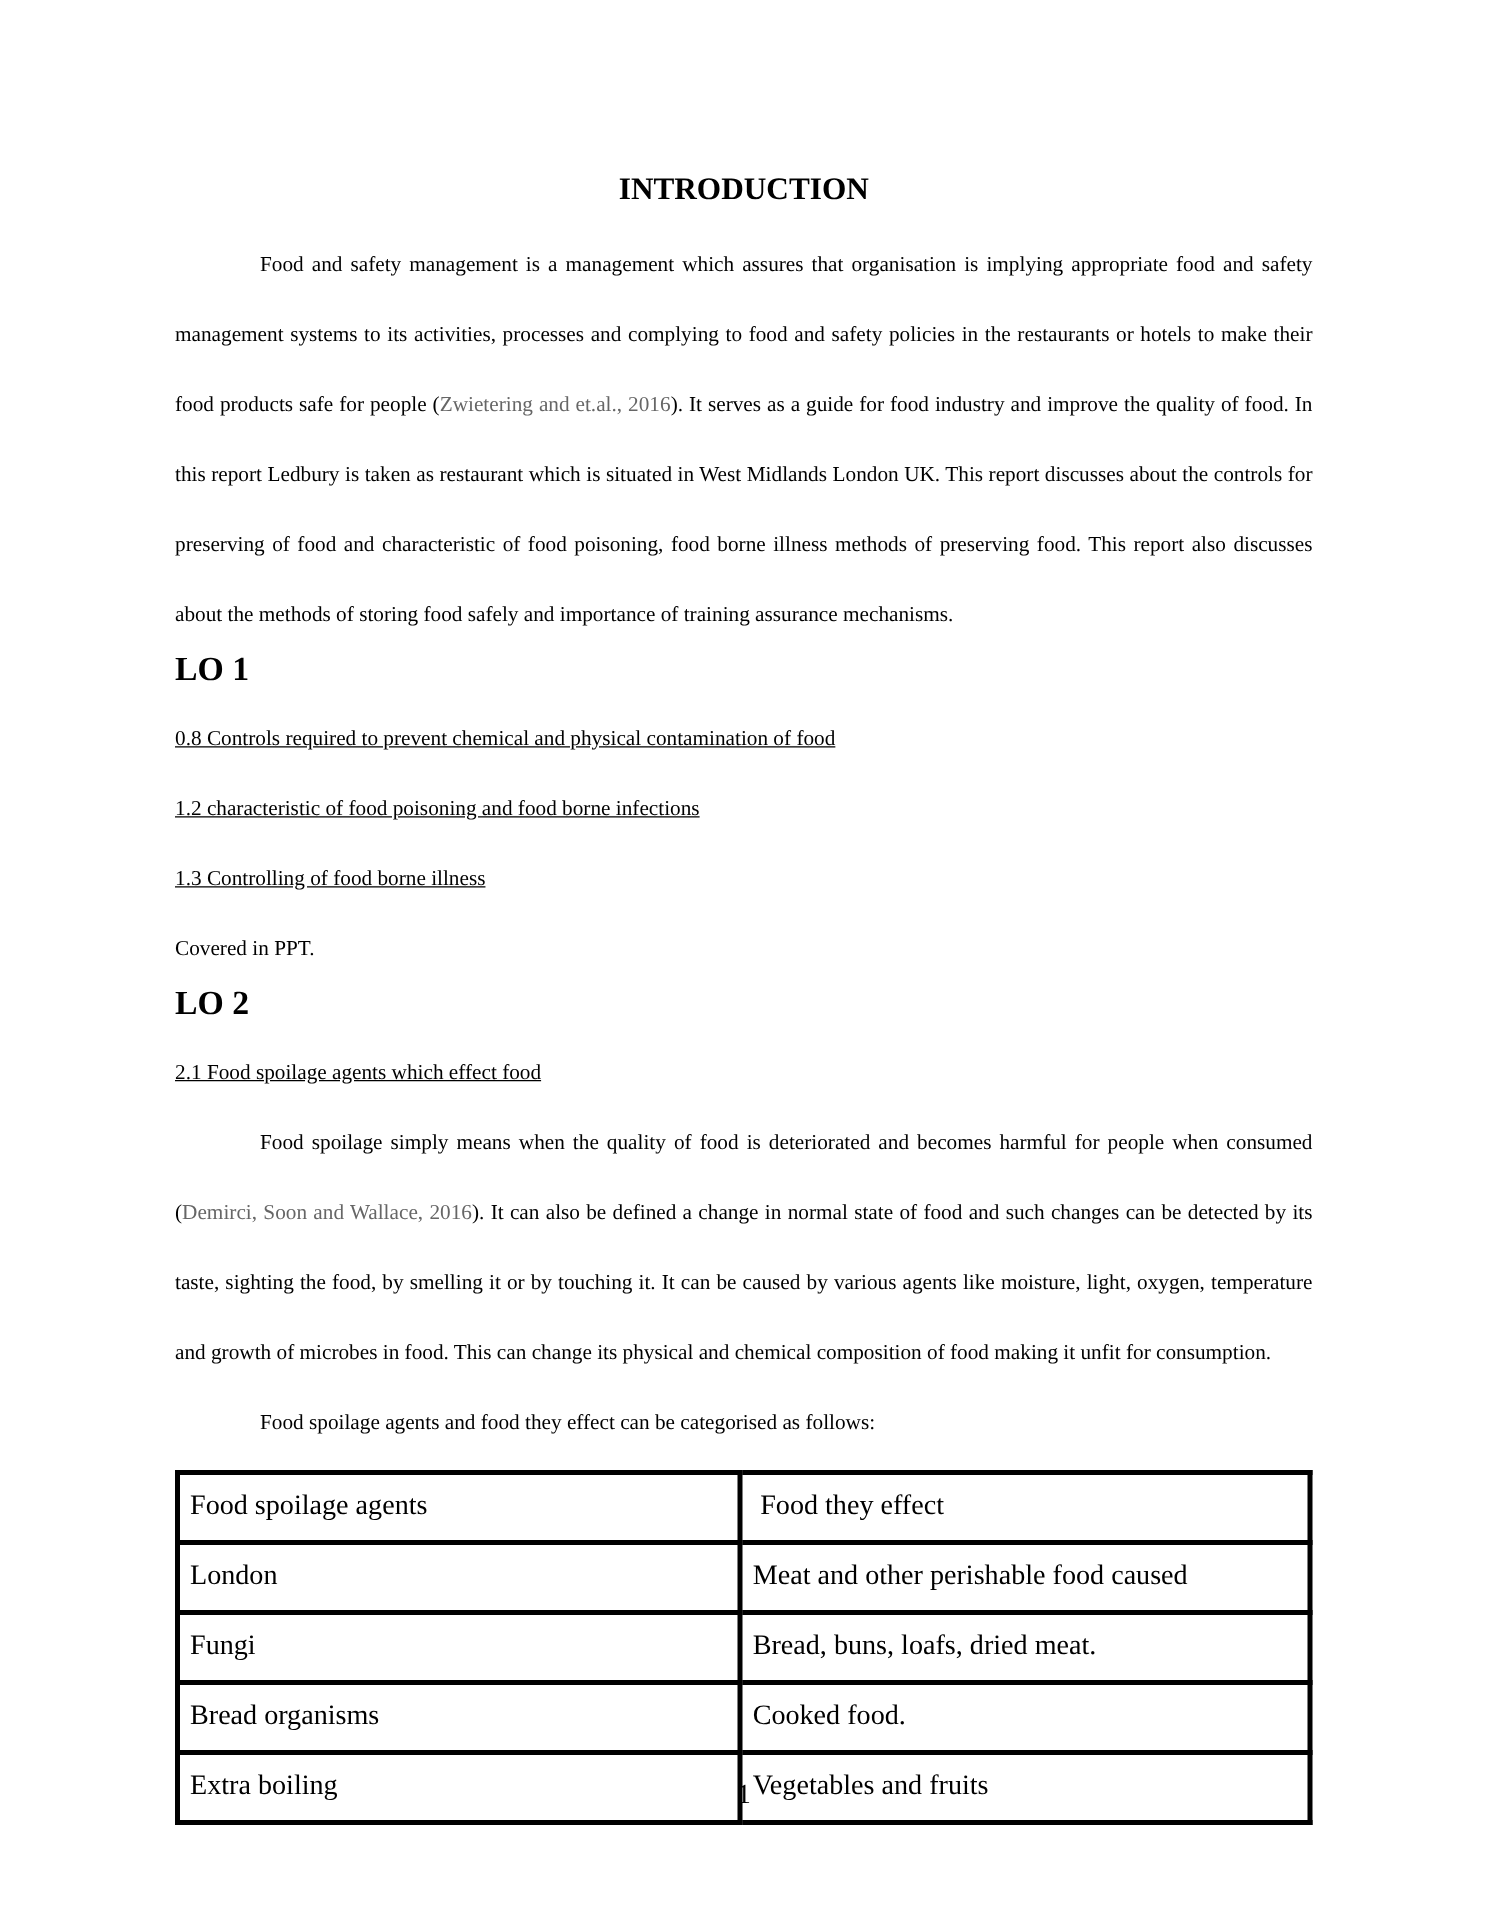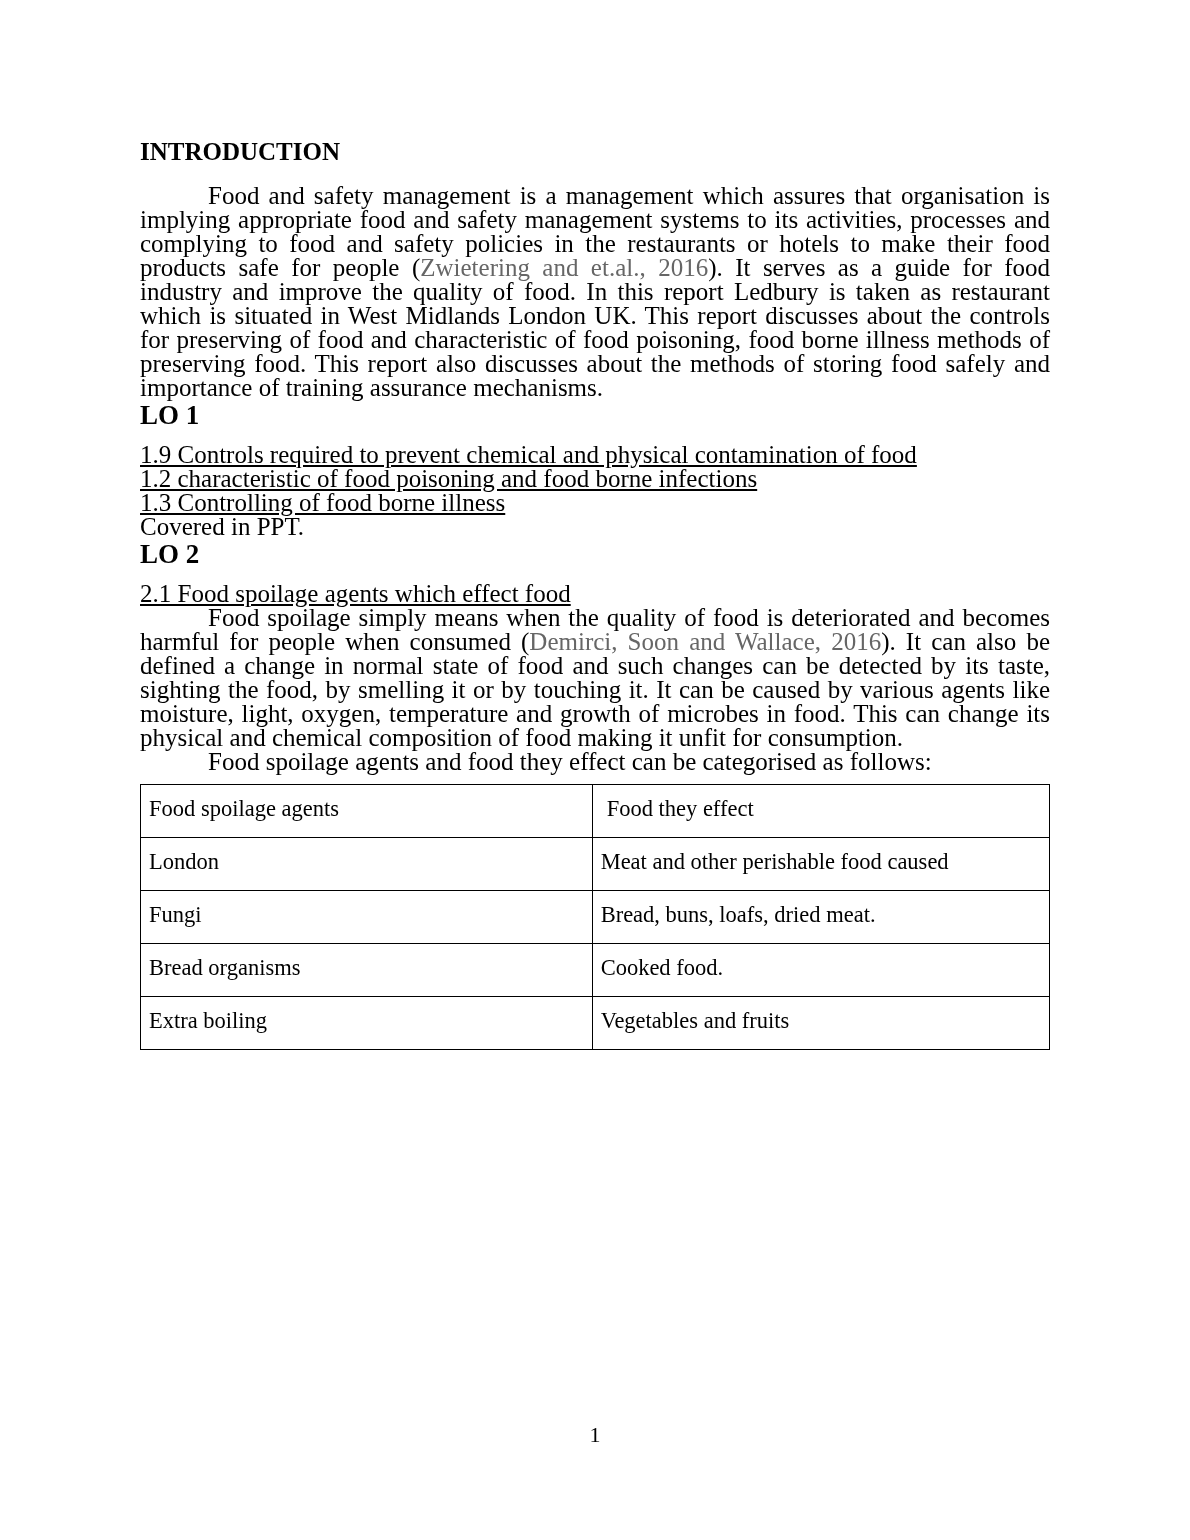--- a/index.html
+++ b/index.html
@@ -15,43 +15,44 @@
     width: 1190px;
     height: 1540px;
     box-sizing: border-box;
     padding: 138px 140px 0 140px;
     background: #ffffff;
   }
   .h-intro {
     font-size: 25px;
     font-weight: bold;
     margin: 0 0 18px 0;
+    text-align: center;
   }
   .h-lo {
     font-size: 27px;
     font-weight: bold;
     margin: 0 0 12px 0;
   }
   .body {
-    font-size: 25px;
-    line-height: 24px;
+    font-size: 17px;
+    line-height: 56px;
     margin: 0;
   }
   .just { text-align: justify; }
   .ind  { text-indent: 68px; }
   .cite { color: #666666; }
   .sub  { text-decoration: underline; }
   .spoilage-table {
     width: 100%;
     border-collapse: collapse;
     margin-top: 10px;
     table-layout: fixed;
   }
   .spoilage-table td {
-    border: 1px solid #000000;
+    border: 4px solid #000000;
     font-size: 22.5px;
     line-height: 28px;
     padding: 10px 8px 14px 8px;
     vertical-align: top;
     height: 27px;
   }
   .spoilage-table td.pad { padding-left: 14px; }
   .col-left  { width: 50%; }
   .col-right { width: 50%; }
   .pageno {
@@ -67,21 +68,21 @@
 <body>
 
 <main class="page">
 
   <h2 class="h-intro">INTRODUCTION</h2>
 
   <p class="body just ind"><span>Food and safety management is a management which assures that organisation is implying appropriate food and safety management systems to its activities, processes and complying to food and safety policies in the restaurants or hotels to make their food products safe for people (</span><span class="cite">Zwietering and et.al., 2016</span><span>). It serves as a guide for food industry and improve the quality of food. In this report Ledbury is taken as restaurant which is situated in West Midlands London UK. This report discusses about the controls for preserving of food and characteristic of food poisoning, food borne illness methods of preserving food. This report also discusses about the methods of storing food safely and importance of training assurance mechanisms.</span></p>
 
   <h2 class="h-lo">LO 1</h2>
 
-  <p class="body sub">1.9 Controls required to prevent chemical and physical contamination of food</p>
+  <p class="body sub">0.8 Controls required to prevent chemical and physical contamination of food</p>
   <p class="body sub">1.2 characteristic of food poisoning and food borne infections</p>
   <p class="body sub">1.3 Controlling of food borne illness</p>
   <p class="body">Covered in PPT.</p>
 
   <h2 class="h-lo">LO 2</h2>
 
   <p class="body sub">2.1 Food spoilage agents which effect food</p>
 
   <p class="body just ind"><span>Food spoilage simply means when the quality of food is deteriorated and becomes harmful for people when consumed (</span><span class="cite">Demirci, Soon and Wallace, 2016</span><span>). It can also be defined a change in normal state of food and such changes can be detected by its taste, sighting the food, by smelling it or by touching it. It can be caused by various agents like moisture, light, oxygen, temperature and growth of microbes in food. This can change its physical and chemical composition of food making it unfit for consumption.</span></p>
 

